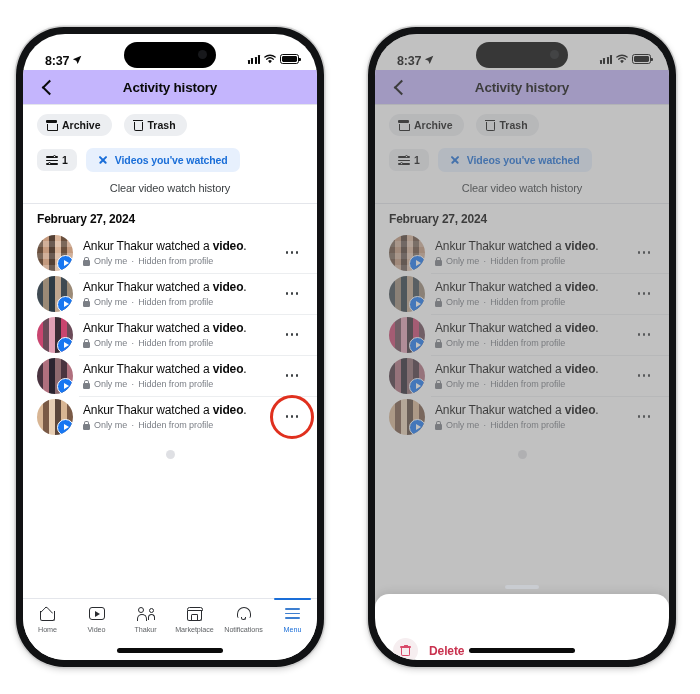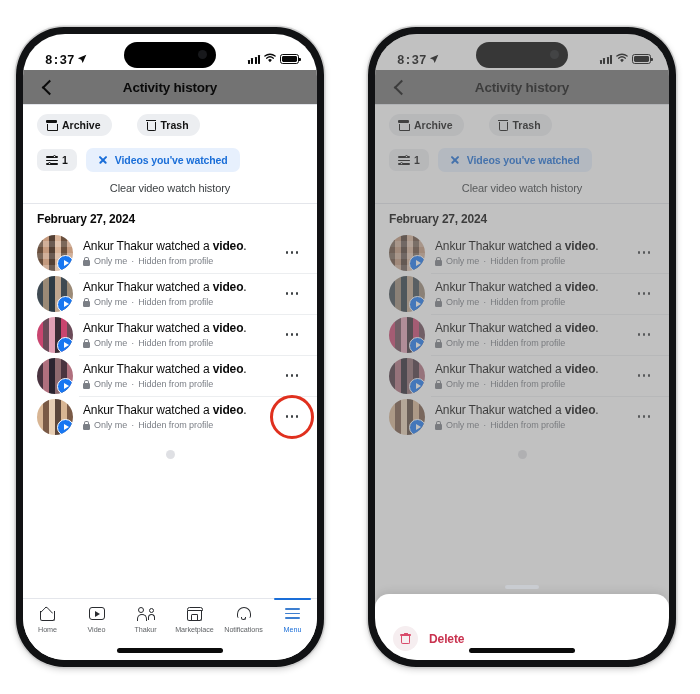--- a/index.html
+++ b/index.html
@@ -27,21 +27,20 @@
   .dim-overlay{
     position:absolute;inset:0;background:rgba(120,120,120,.46);
     z-index:40;pointer-events:none;
   }
 
   
   .statusbar{
     position:relative;height:36px;display:flex;align-items:flex-end;
     justify-content:space-between;padding:0 18px 2px 22px;box-sizing:border-box;
     z-index:5;
-    font-family:Liberation Mono, monospace;
   }
   .sb-time{font-size:12.5px;font-weight:700;color:#0a0a0a;letter-spacing:-.2px;
     display:flex;align-items:center;gap:3px;}
   .loc-arrow{display:inline-block;}
   .sb-right{display:flex;align-items:center;gap:4px;}
   .signal{display:flex;align-items:flex-end;gap:1.2px;height:9px;}
   .signal i{display:block;width:2.1px;background:#0a0a0a;border-radius:.4px;}
   .signal i:nth-child(1){height:3.5px}
   .signal i:nth-child(2){height:5.2px}
   .signal i:nth-child(3){height:7px}
@@ -54,39 +53,39 @@
   .notch{
     position:absolute;top:8px;left:50%;transform:translateX(-50%);
     width:92px;height:26px;border-radius:16px;background:#000;z-index:6;
   }
   .notch::after{content:"";position:absolute;right:9px;top:8px;width:9px;height:9px;
     border-radius:50%;background:#17181b;}
 
   
   .navbar{
     position:relative;height:34px;display:flex;align-items:center;
-    padding:0 16px;box-sizing:border-box;background:#737373;
+    padding:0 16px;box-sizing:border-box;background:#c4b5fd;
   }
   .back-chevron{
     width:18px;height:18px;flex:0 0 auto;position:relative;cursor:pointer;
   }
   .back-chevron::before{
     content:"";position:absolute;left:5px;top:3.5px;width:9px;height:9px;
     border-left:2.1px solid #0b0b0b;border-bottom:2.1px solid #0b0b0b;
     transform:rotate(45deg);
   }
   .nav-title{
     position:absolute;left:0;right:0;text-align:center;
     font-size:13.5px;font-weight:700;color:#0a0a0a;letter-spacing:-.2px;
     pointer-events:none;
   }
   .hairline{height:1px;background:#e4e6eb;}
 
   
-  .chip-row{display:flex;gap:25px;padding:9px 14px 7px;}
+  .chip-row{display:flex;gap:12px;padding:9px 14px 7px;}
   .chip{
     display:inline-flex;align-items:center;gap:5px;
     background:#eceef1;border-radius:16px;padding:5px 11px 5px 9px;
     font-size:10.5px;font-weight:700;color:#141414;cursor:pointer;
   }
   .icon-archive{width:11px;height:10px;position:relative;}
   .icon-archive::before{content:"";position:absolute;left:0;top:0;width:11px;height:3.2px;
     background:#141414;border-radius:1px;}
   .icon-archive::after{content:"";position:absolute;left:1px;top:4px;width:9px;height:6px;
     border:1.4px solid #141414;border-top:none;border-radius:0 0 1.5px 1.5px;}
@@ -277,21 +276,21 @@
   .sheet{
     position:absolute;left:0;right:0;bottom:0;height:66px;background:#fff;
     border-radius:14px 14px 42px 42px;z-index:50;
     box-shadow:0 -2px 10px rgba(0,0,0,.10);
   }
   .grabber{
     position:absolute;left:50%;transform:translateX(-50%);top:-9px;
     width:34px;height:4px;border-radius:3px;background:#c9ccd1;z-index:55;
   }
   .sheet-item{
-    display:flex;align-items:center;gap:11px;padding:32px 0 0 18px;cursor:pointer;
+    display:flex;align-items:center;gap:11px;padding:4px 0 0 18px;cursor:pointer;margin-top:40px;
   }
   .trash-circle{
     width:25px;height:25px;border-radius:50%;background:#f6eef0;
     display:flex;align-items:center;justify-content:center;flex:0 0 auto;
   }
   .t-icon{width:11px;height:12px;position:relative;}
   .t-icon::before{content:"";position:absolute;left:0;top:1.6px;width:11px;height:1.5px;
     background:#d94a6a;border-radius:1px;}
   .t-icon .lid{position:absolute;left:3.6px;top:0;width:4px;height:1.6px;
     border:1.2px solid #d94a6a;border-bottom:none;box-sizing:border-box;border-radius:1px 1px 0 0;}

